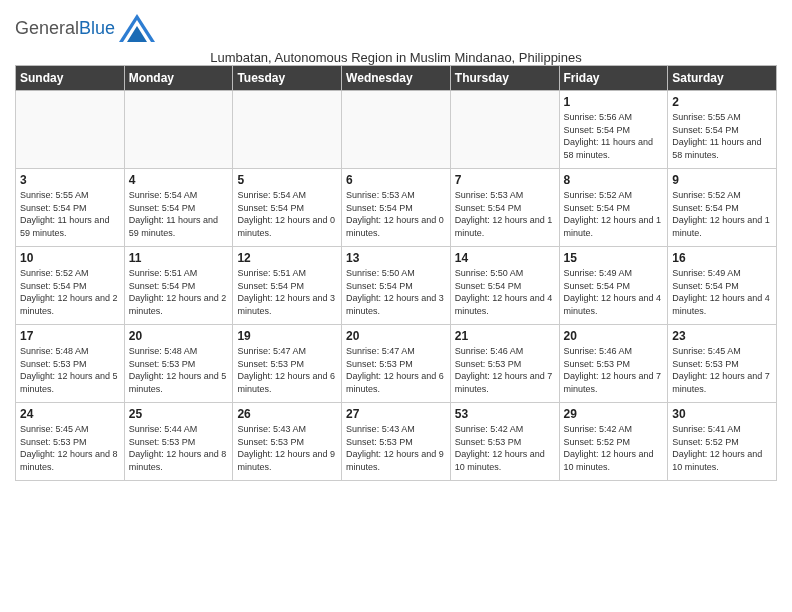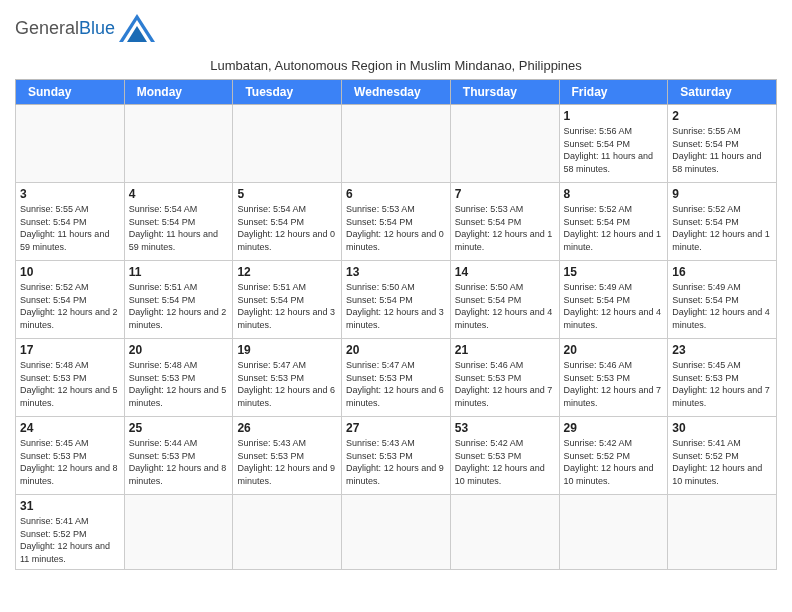--- a/index.html
+++ b/index.html
@@ -7,21 +7,21 @@
       font-family: Arial, sans-serif;
       background: #fff;
       width: 792px;
       min-height: 612px;
       padding: 10px 15px;
     }
     .header-area {
       display: flex;
       justify-content: space-between;
       align-items: flex-start;
-      margin-bottom: 16px;
+      margin-bottom: 8px;
     }
     .logo-area {
       display: flex;
       align-items: center;
       padding-top: 4px;
     }
     .logo-text {
       font-size: 18px;
       color: #555;
       line-height: 1;
@@ -36,33 +36,32 @@
     .month-title {
       font-size: 42px;
       font-weight: bold;
       color: #222;
       text-align: right;
     }
     .subtitle {
       text-align: center;
       font-size: 13px;
       color: #333;
-      margin-bottom: 6px;
     }
     table {
       width: 100%;
       border-collapse: collapse;
       table-layout: fixed;
     }
     thead tr th {
-      background-color: #3b82f6;
+      background-color: #404040;
       color: #fff;
       font-size: 12px;
       font-weight: bold;
-      padding: 5px 12px;
+      padding: 5px 4px;
       text-align: left;
       border: 1px solid #bbb;
     }
     tbody tr td {
       border: 1px solid #ccc;
       vertical-align: top;
       padding: 4px 4px;
       font-size: 9.5px;
       color: #222;
       height: 78px;
@@ -306,28 +305,14 @@
 Sunset: 5:52 PM
 Daylight: 12 hours and 10 minutes.</div>
         </td>
         <td>
           <span class="day-number">30</span>
           <div class="day-info">Sunrise: 5:41 AM
 Sunset: 5:52 PM
 Daylight: 12 hours and 10 minutes.</div>
         </td>
       </tr>
-      <tr class="last-row">
-        <td>
-          <span class="day-number">31</span>
-          <div class="day-info">Sunrise: 5:41 AM
-Sunset: 5:52 PM
-Daylight: 12 hours and 11 minutes.</div>
-        </td>
-        <td class="empty"></td>
-        <td class="empty"></td>
-        <td class="empty"></td>
-        <td class="empty"></td>
-        <td class="empty"></td>
-        <td class="empty"></td>
-      </tr>
     </tbody>
 </table>
 
 </body></html>

